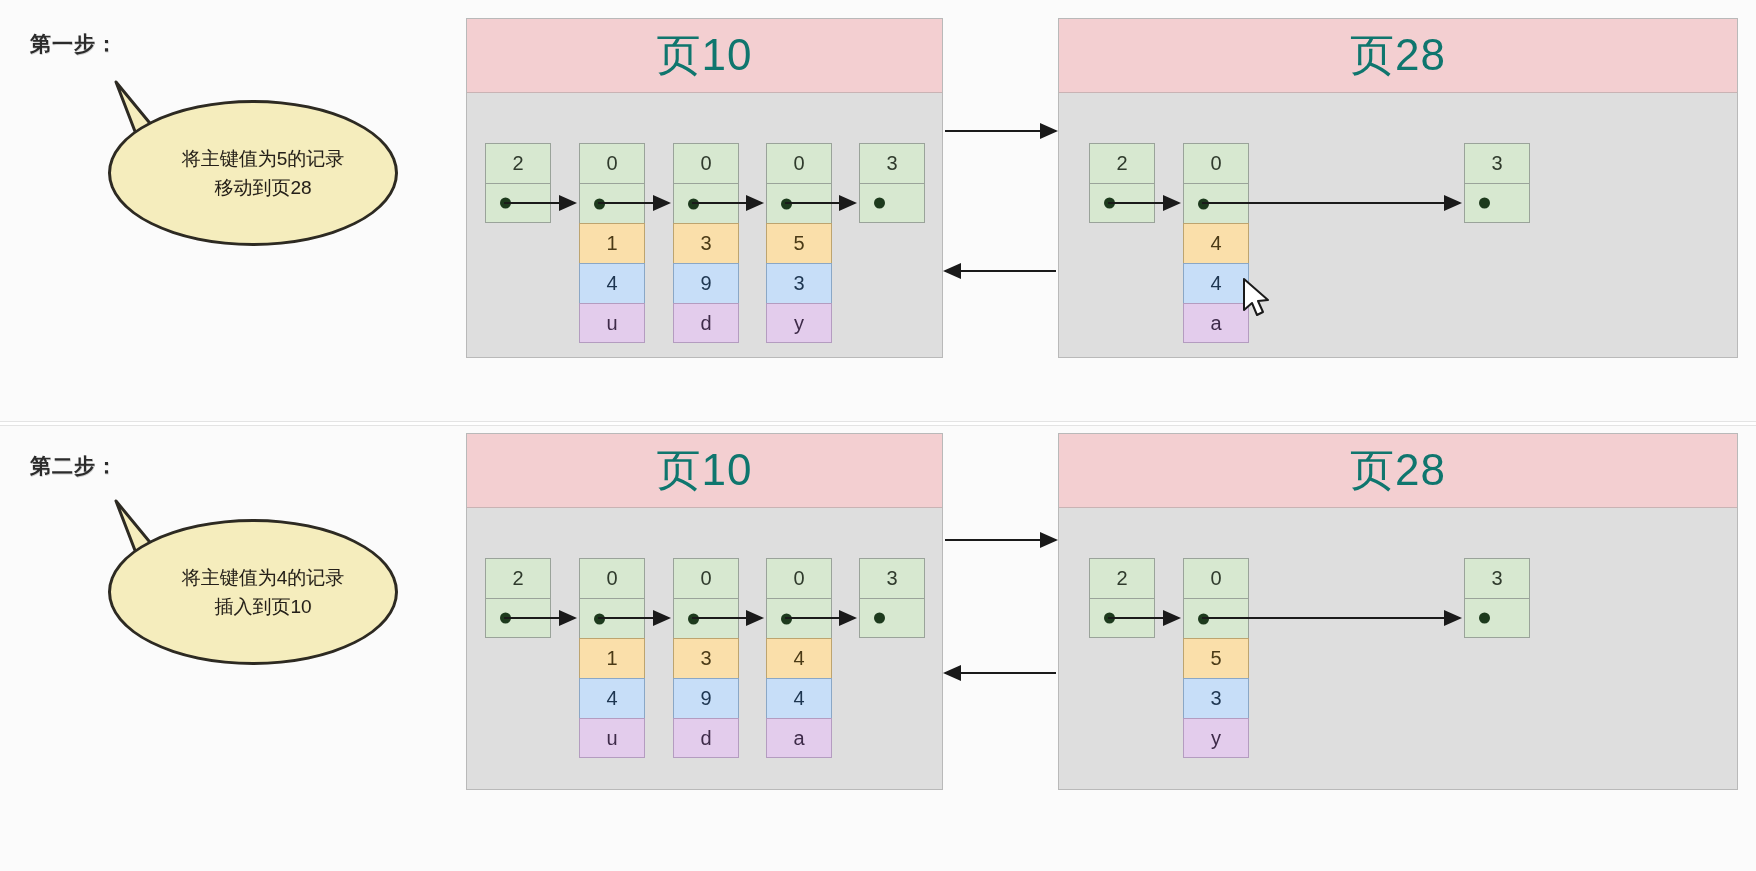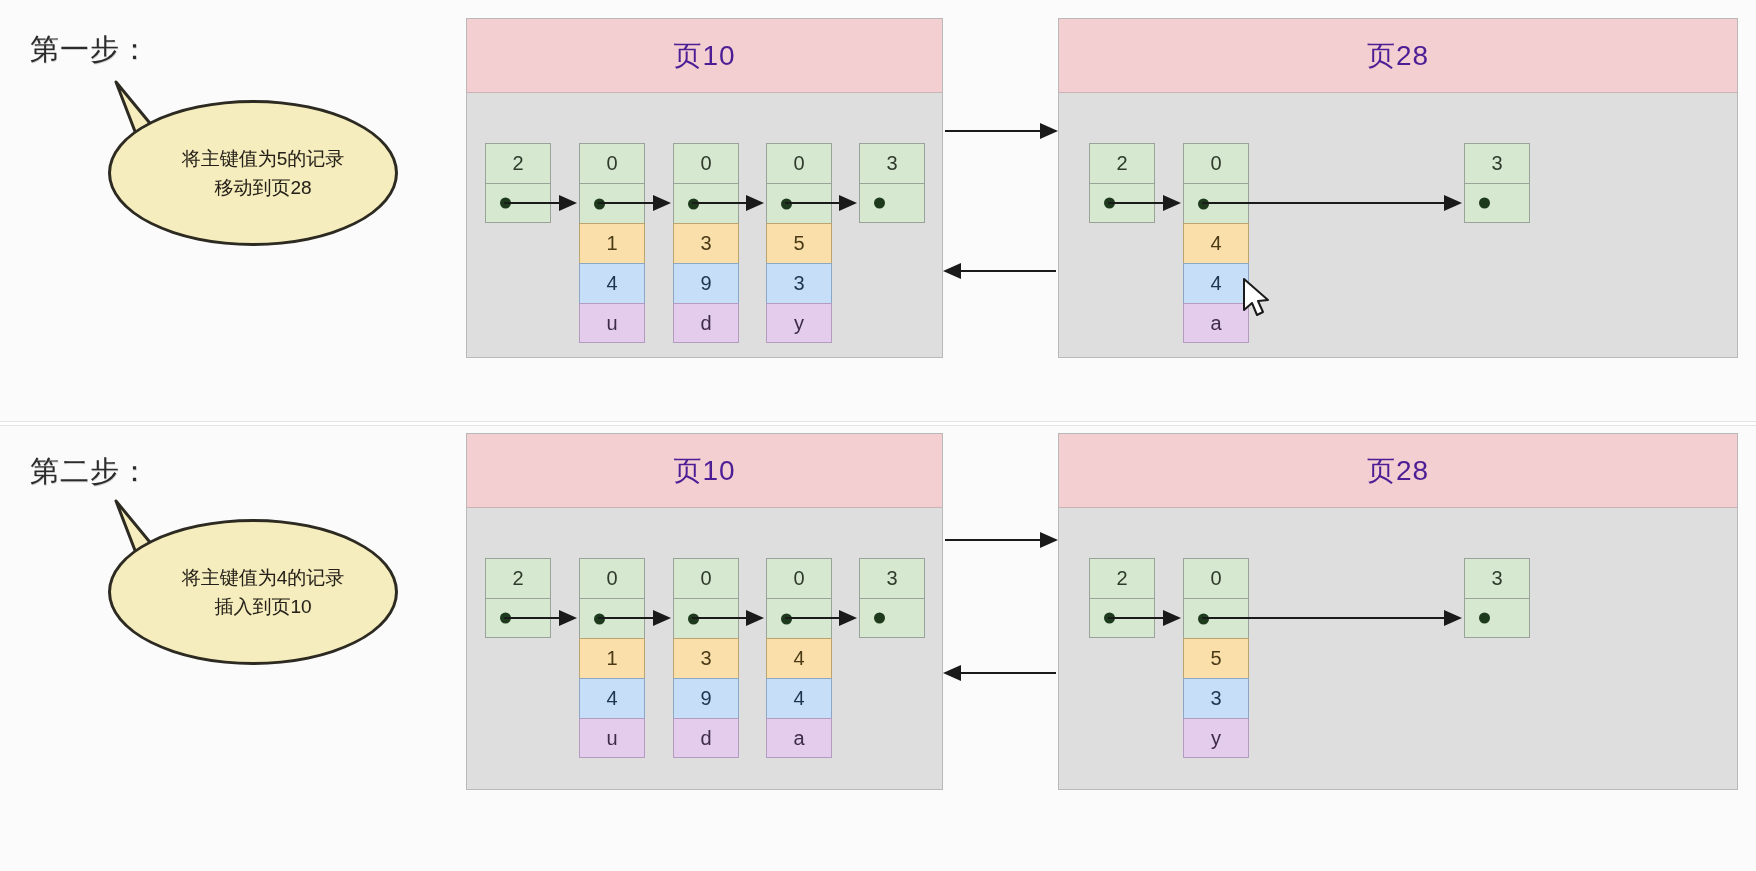--- a/index.html
+++ b/index.html
@@ -43,22 +43,22 @@
     left: 0;
     width: 1756px;
     height: 1px;
     background: #e4e4e4;
   }
   .dl-top    { top: 0px; }
   .dl-bottom { top: 4px; }
 
   .step-label {
     position: absolute;
-    font-size: 29px;
-    font-weight: normal;
+    font-size: 21px;
+    font-weight: bold;
     color: #2b2b2b;
     letter-spacing: 1px;
     white-space: nowrap;
     text-shadow: 0.5px 0.5px 0 rgba(0,0,0,0.18);
   }
 
   
   .bubble-wrap {
     position: absolute;
   }
@@ -110,22 +110,22 @@
     right: 0;
     height: 74px;
     background: #f3cfd1;
     border-bottom: 1px solid #c9b3b4;
     box-sizing: border-box;
     display: flex;
     align-items: center;
     justify-content: center;
   }
   .page-title {
-    font-size: 28px;
-    color: #4c1d95;
+    font-size: 44px;
+    color: #0f766e;
     letter-spacing: 1px;
     font-weight: 400;
   }
   .page-body {
     position: absolute;
     left: 0;
     right: 0;
     top: 74px;
     bottom: 0;
   }

